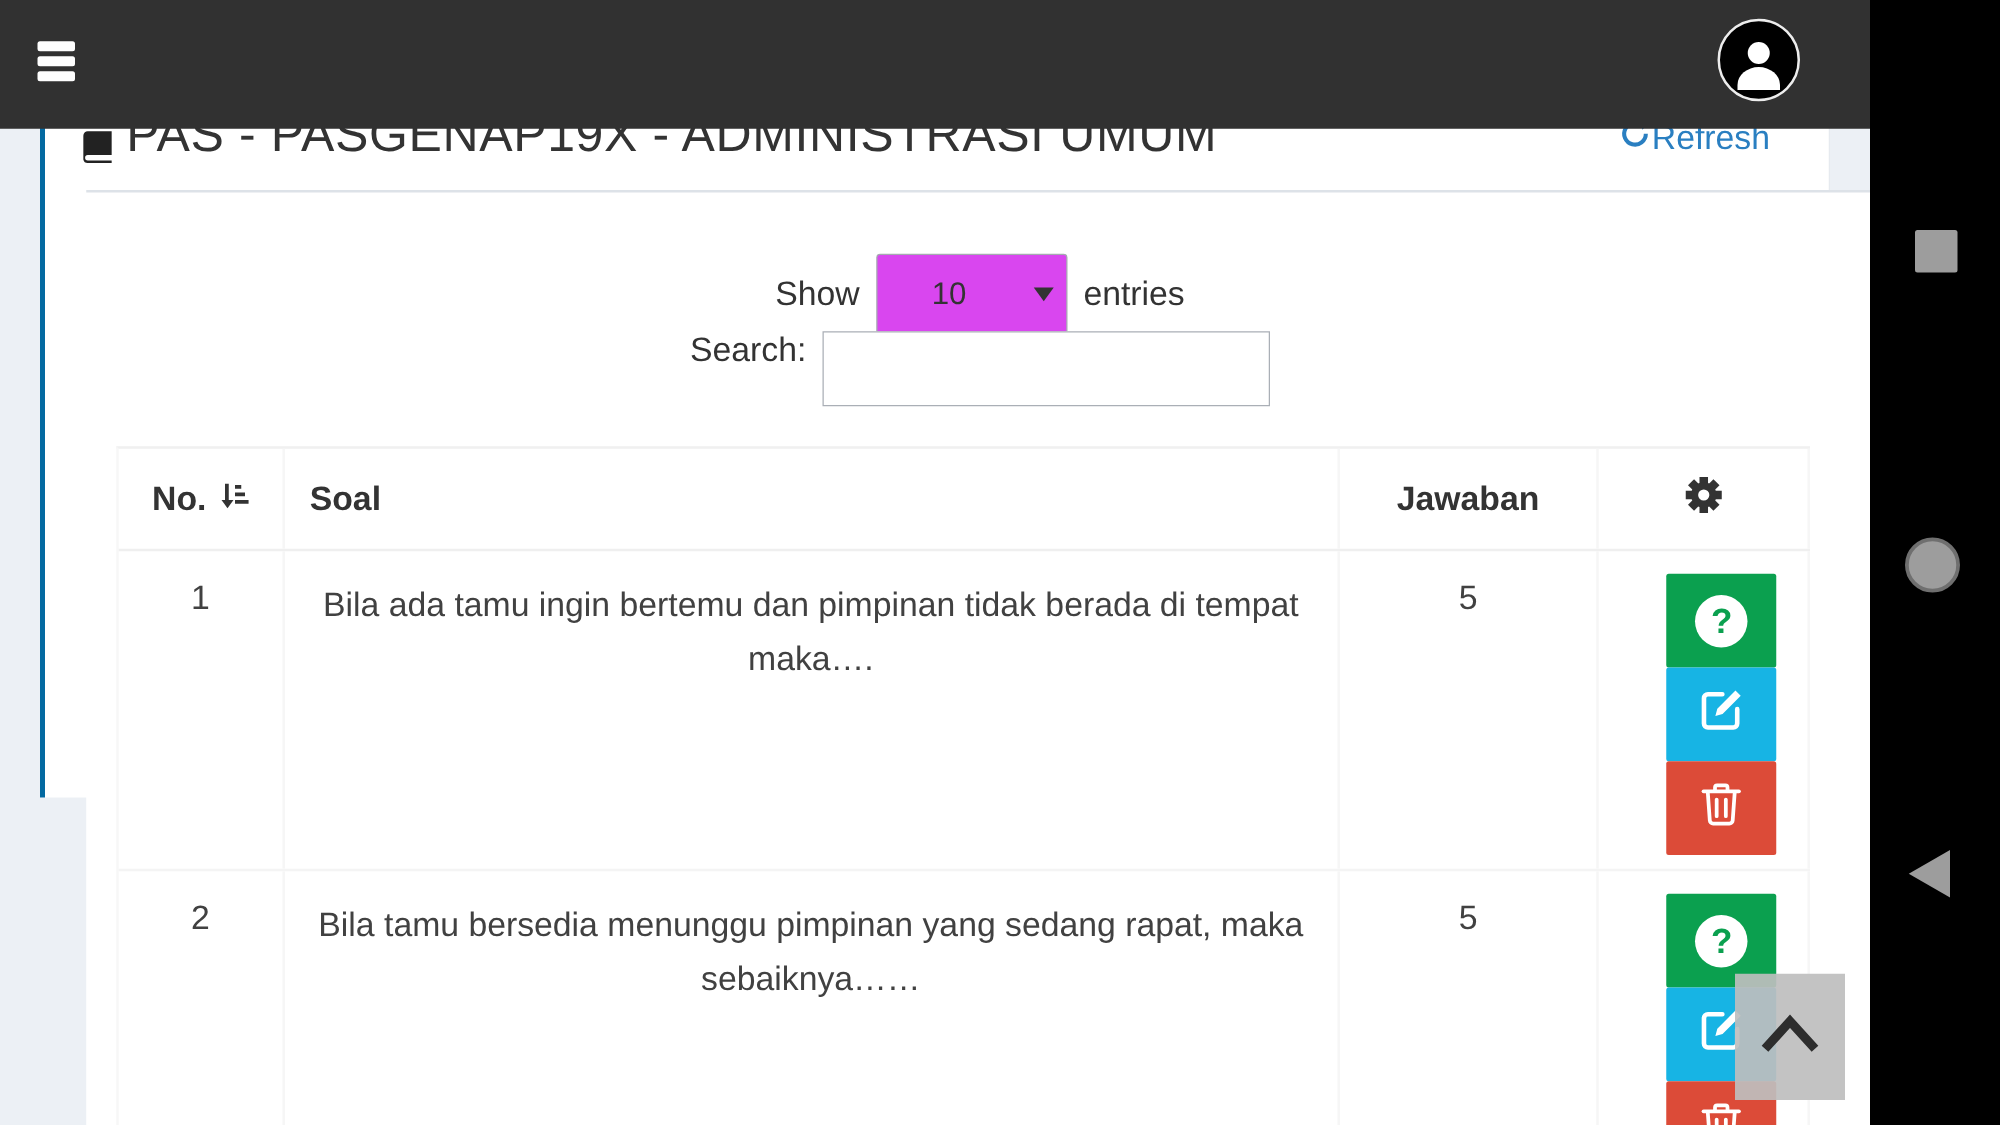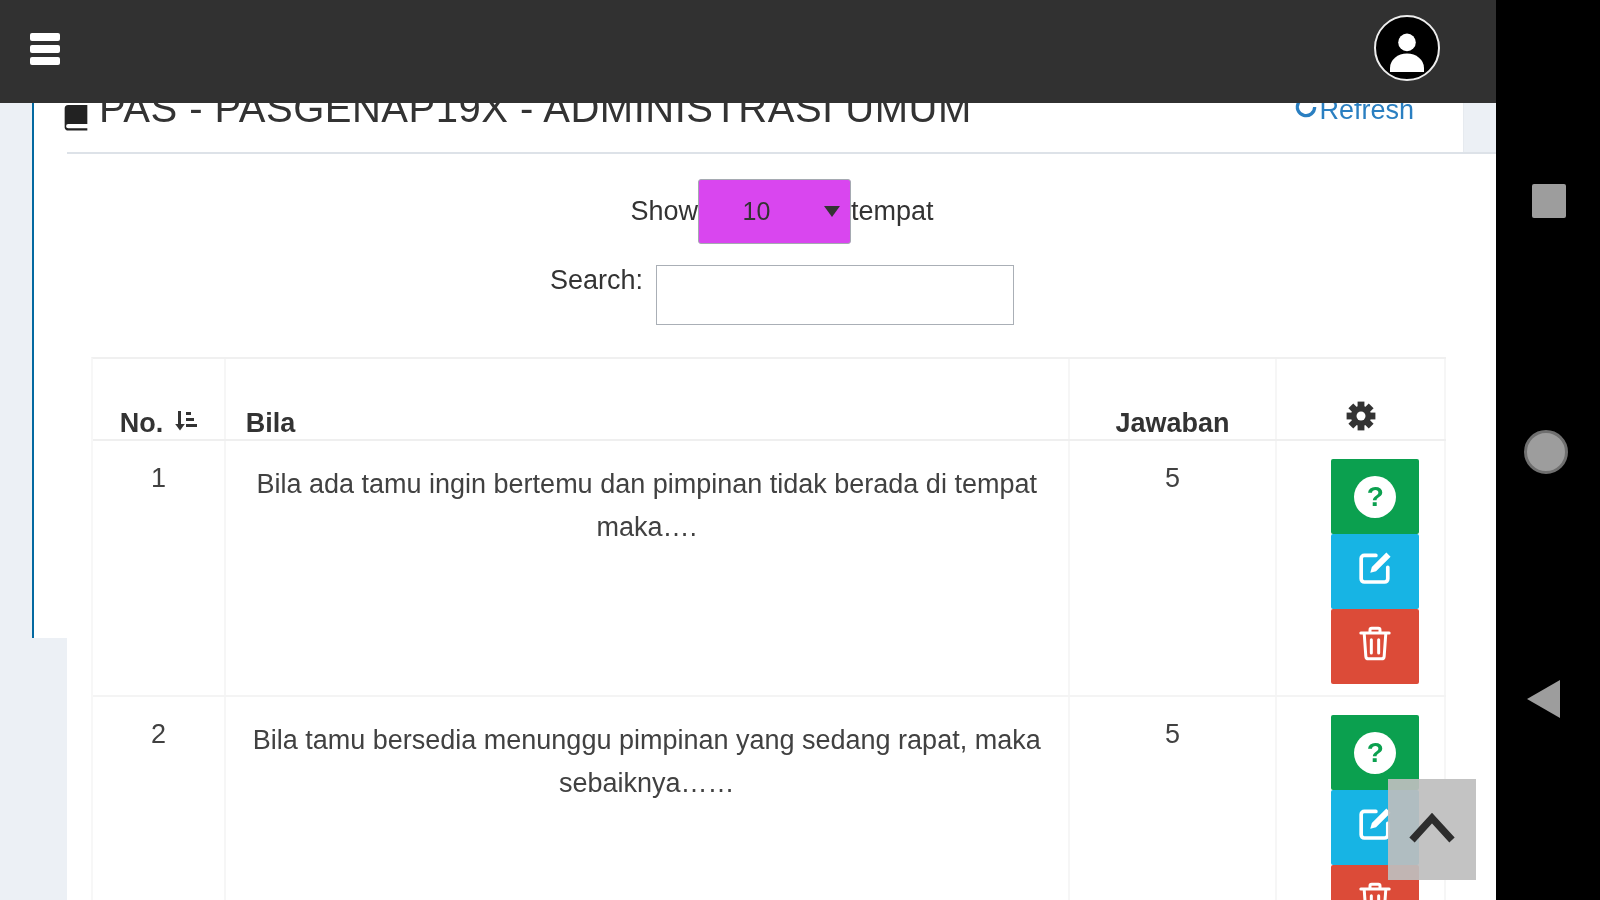--- a/index.html
+++ b/index.html
@@ -3,43 +3,43 @@
 <meta charset="utf-8">
 <style>
   html,body{margin:0;padding:0;}
   body{width:1600px;height:900px;overflow:hidden;background:#ecf0f5;
        font-family:"Liberation Sans","DejaVu Sans",sans-serif;-webkit-font-smoothing:antialiased;}
   #stage{position:absolute;left:0;top:0;width:1600px;height:900px;overflow:hidden;}
 
   
   .page-bg{position:absolute;left:0;top:0;width:1496px;height:900px;background:#ecf0f5;}
   .content-card{position:absolute;left:32px;top:0;width:1432px;height:638px;background:#fff;
-                border-left:2px solid #0369a1;border-right:1px solid #e6eaef;box-sizing:border-box;}
+                border-left:4px solid #0369a1;border-right:1px solid #e6eaef;box-sizing:border-box;}
 
   
   .navbar{position:absolute;left:0;top:0;width:1496px;height:103px;background:#313131;z-index:10;}
   .hamburger{position:absolute;left:30px;top:33px;width:36px;height:40px;cursor:pointer;}
   .hamburger span{display:block;width:30px;height:8px;margin:0 0 4px 0;background:#fff;border-radius:2px;}
   .avatar{position:absolute;left:1374px;top:15px;width:62px;height:62px;border-radius:50%;
           background:#000;border:2px solid #ededed;overflow:hidden;box-sizing:content-box;}
   .avatar svg{position:absolute;left:7px;top:9px;}
 
   
   .title-row{position:absolute;left:0;top:84px;width:1432px;height:56px;z-index:1;}
   .book-icon{position:absolute;left:23px;top:16px;}
   .page-title{position:absolute;left:65px;top:2px;font-size:40px;color:#333;letter-spacing:.5px;white-space:nowrap;}
   .refresh-link{position:absolute;right:52px;top:10px;display:flex;align-items:center;gap:0;
                 color:#2a7fc1;font-size:27px;cursor:pointer;text-decoration:none;}
 
   
   .box{position:absolute;left:33px;top:152px;width:1430px;height:760px;background:#fff;
        border-top:2px solid #dde2e8;box-sizing:border-box;}
 
-  .dt-length{position:absolute;left:0;top:24px;width:1430px;height:67px;display:flex;
-             justify-content:center;align-items:center;font-size:27px;color:#333;}
+  .dt-length{position:absolute;left:0;top:48px;width:1430px;height:67px;display:flex;
+             justify-content:center;align-items:center;gap:13px;font-size:27px;color:#333;}
   .length-select{position:relative;width:153px;height:65px;border:1px solid #a5aab1;border-radius:3px;
                  background:#d946ef;display:flex;align-items:center;justify-content:center;cursor:pointer;box-sizing:border-box;}
   .length-select .val{font-size:25px;color:#333;padding-right:36px;}
   .select-arrow{position:absolute;right:10px;top:26px;width:0;height:0;
                 border-left:8px solid transparent;border-right:8px solid transparent;border-top:11px solid #333;}
 
   .dt-search{position:absolute;left:0;top:111px;width:1430px;height:66px;display:flex;
              justify-content:center;align-items:flex-start;gap:13px;font-size:27px;color:#333;}
   .search-input{width:358px;height:60px;border:1px solid #aaafb6;border-radius:0;background:#fff;
                 font-size:26px;padding:0 12px;box-sizing:border-box;outline:none;
@@ -49,21 +49,21 @@
   .dtable{position:absolute;left:24px;top:203px;width:1355px;border-top:2px solid #f0f0f0;
           border-left:2px solid #f7f7f7;box-sizing:border-box;}
   .tr{display:flex;width:100%;box-sizing:border-box;}
   .tr.head{height:82px;border-bottom:2px solid #efefef;}
   .tr.body-row{border-bottom:2px solid #f4f4f4;}
   .cell{box-sizing:border-box;border-right:2px solid #f6f6f6;}
   .c-no{width:133px;}
   .c-soal{width:845px;}
   .c-jawab{width:208px;}
   .c-act{width:169px;}
-  .head .cell{display:flex;align-items:flex-end;font-weight:bold;font-size:27px;color:#333;cursor:pointer;}
+  .head .cell{display:flex;align-items:center;font-weight:bold;font-size:27px;color:#333;cursor:pointer;}
   .head .c-no{justify-content:center;gap:10px;}
   .head .c-soal{padding-left:20px;}
   .head .c-jawab{justify-content:center;}
   .head .c-act{justify-content:center;cursor:default;}
   .body-row .cell{padding-top:22px;font-size:27px;color:#414141;}
   .body-row .c-no,.body-row .c-jawab{text-align:center;}
   .body-row .c-soal{text-align:center;padding-left:26px;padding-right:26px;line-height:43px;}
   .row-1{height:256px;}
   .row-2{height:250px;}
 
@@ -115,21 +115,21 @@
     </div>
 
     <div class="box">
 
       <div class="dt-length">
         <span>Show</span>
         <div class="length-select">
           <span class="val">10</span>
           <span class="select-arrow"></span>
         </div>
-        <span>tempat</span>
+        <span>entries</span>
       </div>
 
       <div class="dt-search">
         <span>Search:</span>
         <input class="search-input" type="text" value="" style="">
       </div>
 
       <div class="dtable">
 
         <div class="tr head">
@@ -139,21 +139,21 @@
               <svg width="24" height="24" viewBox="0 0 24 24" fill="#333">
                 <rect x="5" y="3" width="3" height="15"></rect>
                 <polygon points="2.2,16 11.8,16 7,22.5"></polygon>
                 <rect x="13" y="4" width="5" height="3"></rect>
                 <rect x="13" y="10" width="8" height="3"></rect>
                 <rect x="13" y="16" width="11" height="3"></rect>
               </svg>
             </span>
           </div>
           <div class="cell c-soal">
-            <span>Bila</span>
+            <span>Soal</span>
           </div>
           <div class="cell c-jawab">
             <span>Jawaban</span>
           </div>
           <div class="cell c-act">
             <span>
               <svg width="32" height="32" viewBox="-15 -15 30 30">
                 <g fill="#333">
                   <rect x="-3.2" y="-13.5" width="6.4" height="27"></rect>
                   <rect x="-3.2" y="-13.5" width="6.4" height="27" transform="rotate(45)"></rect>

